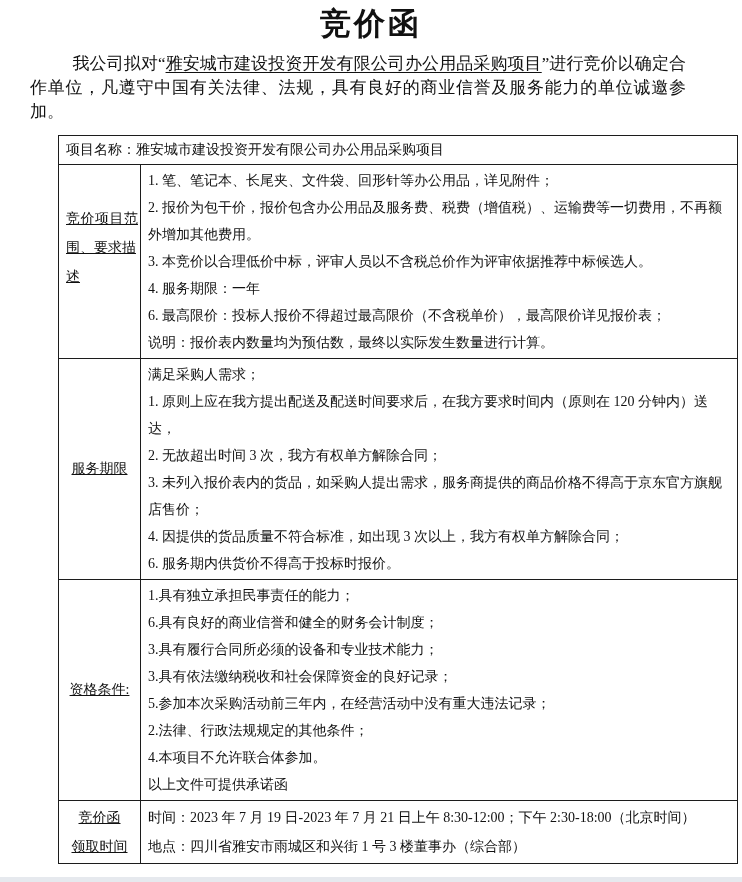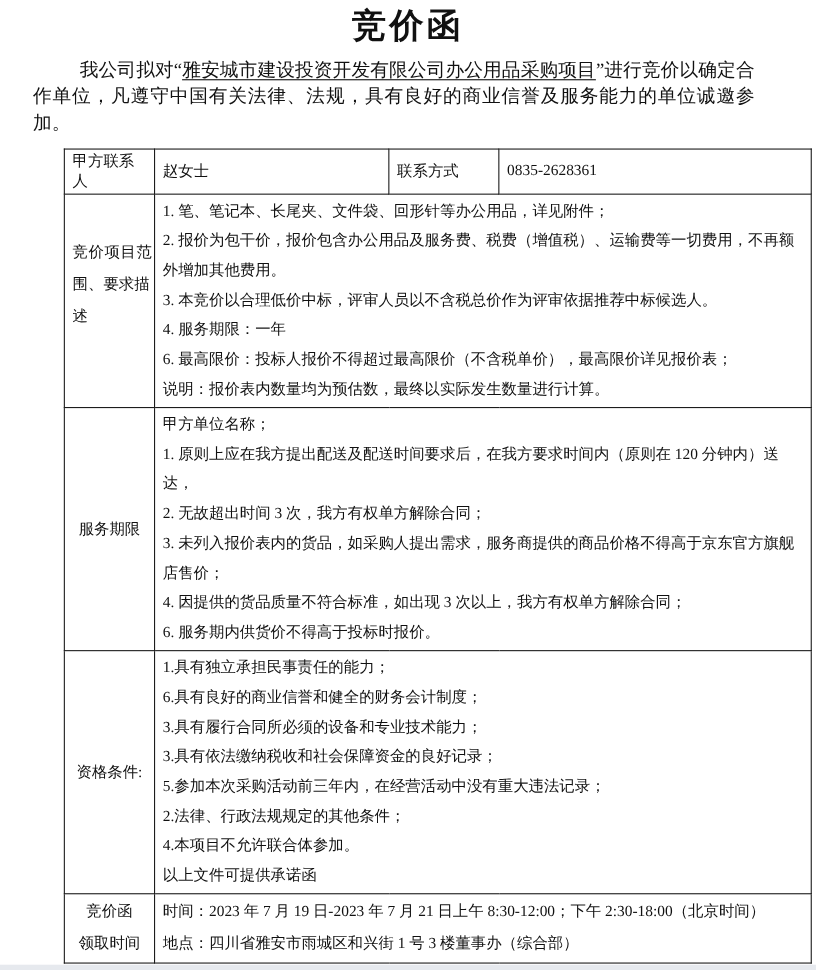--- a/index.html
+++ b/index.html
@@ -46,20 +46,21 @@
     overflow: hidden;
   }
   col.c1 { width: 82px; }
   col.c2 { width: 213px; }
   col.c3 { width: 100px; }
   col.c4 { width: 284px; }
   tr.short td { height: 24px; }
   td.lbl {
     text-align: center;
     padding: 2px 4px;
+    text-decoration: underline;
   }
   .jlabel {
     width: 72px;
     margin: 0 auto;
     text-align: justify;
     line-height: 29px;
   }
   
   .jlabel::after { content: ""; display: inline-block; width: 100%; }
   .jlabel .last { display: block; text-align: left; }
@@ -93,47 +94,44 @@
 
 <table class="doc">
   <colgroup>
       <col class="c1">
       <col class="c2">
       <col class="c3">
       <col class="c4">
     </colgroup>
 
   <tbody>
+      <tr class="short">
+    <td colspan="4">项目名称：雅安城市建设投资开发有限公司办公用品采购项目</td>
+  </tr>
 
 
-  <tr class="short">
-    <td>甲方联系人</td>
-    <td>赵女士</td>
-    <td>联系方式</td>
-    <td>0835-2628361</td>
-  </tr>
 
   <tr>
     <td class="lbl">
       <div class="jlabel"><span>竞价项目范围、要求描</span><span class="last">述</span></div>
     </td>
     <td colspan="3" class="content">
       <p>1. 笔、笔记本、长尾夹、文件袋、回形针等办公用品，详见附件；</p>
       <p>2. 报价为包干价，报价包含办公用品及服务费、税费（增值税）、运输费等一切费用，不再额外增加其他费用。</p>
       <p>3. 本竞价以合理低价中标，评审人员以不含税总价作为评审依据推荐中标候选人。</p>
       <p>4. 服务期限：一年</p>
       <p>6. 最高限价：投标人报价不得超过最高限价（不含税单价），最高限价详见报价表；</p>
       <p>说明：报价表内数量均为预估数，最终以实际发生数量进行计算。</p>
     </td>
   </tr>
 
   <tr>
     <td class="lbl">服务期限</td>
     <td colspan="3" class="content">
-      <p>甲方单位名称；</p>
+      <p>满足采购人需求；</p>
       <p>1. 原则上应在我方提出配送及配送时间要求后，在我方要求时间内（原则在 120 分钟内）送达，</p>
       <p>2. 无故超出时间 3 次，我方有权单方解除合同；</p>
       <p>3. 未列入报价表内的货品，如采购人提出需求，服务商提供的商品价格不得高于京东官方旗舰店售价；</p>
       <p>4. 因提供的货品质量不符合标准，如出现 3 次以上，我方有权单方解除合同；</p>
       <p>6. 服务期内供货价不得高于投标时报价。</p>
     </td>
   </tr>
 
   <tr>
     <td class="lbl">资格条件:</td>

